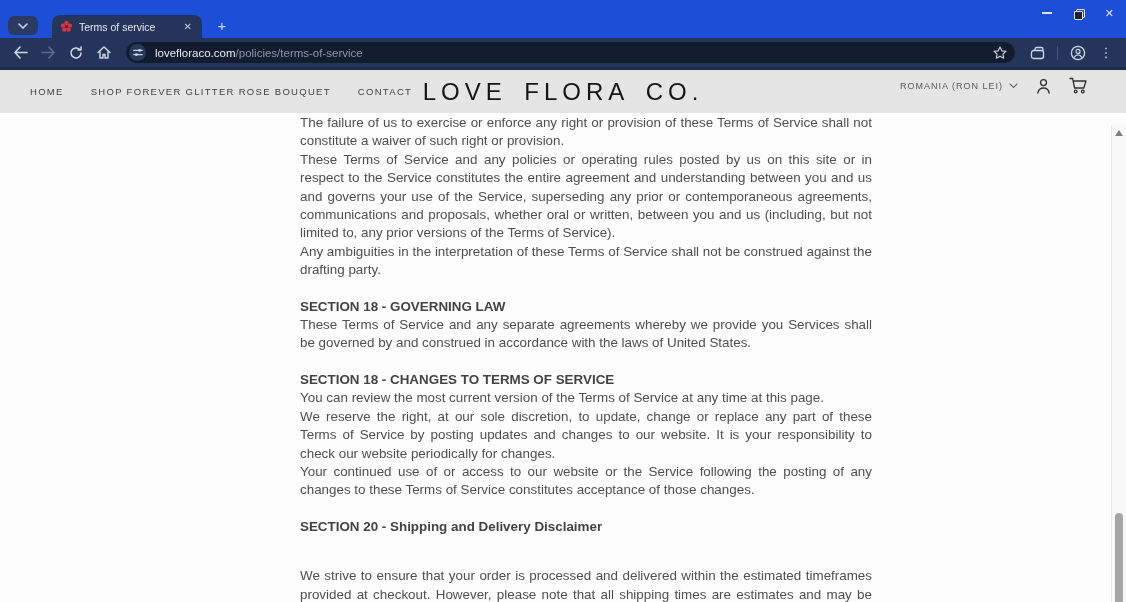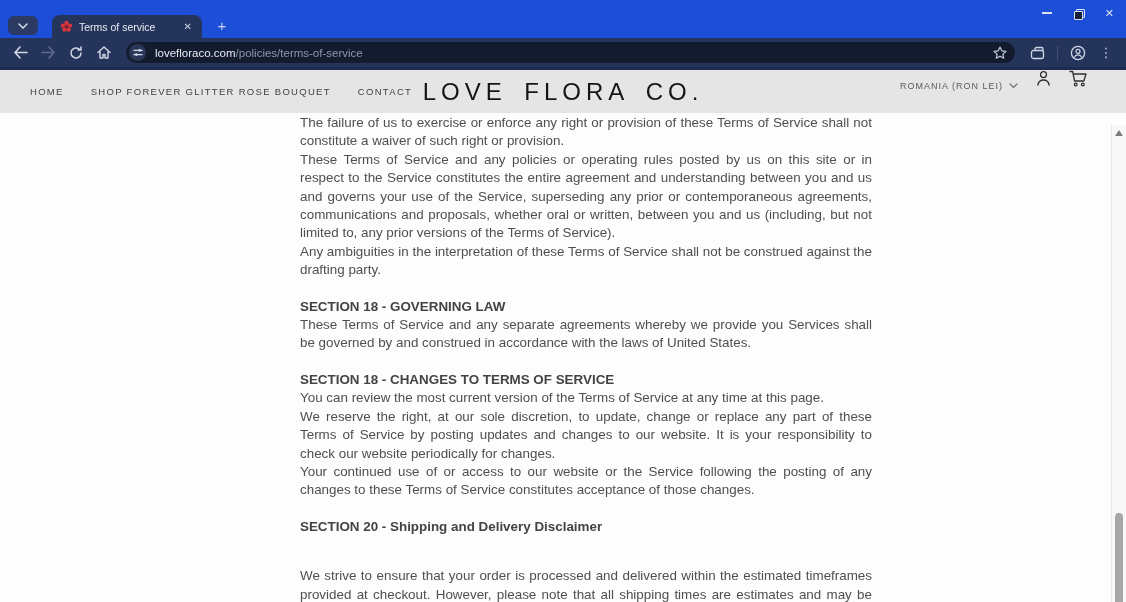--- a/index.html
+++ b/index.html
@@ -90,21 +90,21 @@
   .nav-link {
     font-size: 9.5px; letter-spacing: 1.3px; color: #3f3f3f; white-space: nowrap;
   }
   .site-logo {
     position: absolute; left: 50%; top: 50%; transform: translate(-50%, -50%);
     font-size: 24px; letter-spacing: 5px; word-spacing: 6px; color: #151515;
     white-space: nowrap; font-weight: 400;
   }
   .nav-right {
     position: absolute; right: 38px; top: 0; bottom: 12px;
-    display: flex; gap: 18px;
+    display: flex; align-items: center; gap: 18px;
   }
   .locale-selector {
     display: flex; align-items: center; gap: 6px;
     font-size: 9px; letter-spacing: 1px; color: #5a5a5a; white-space: nowrap;
   }
 
   .content-area { position: relative; height: 501px; overflow: hidden; margin-left: 46px; }
   .tos-column {
     width: 572px; margin: 0 auto; padding-top: 1px;
     font-size: 13.4px; line-height: 18.4px; color: #4f4f4f;

